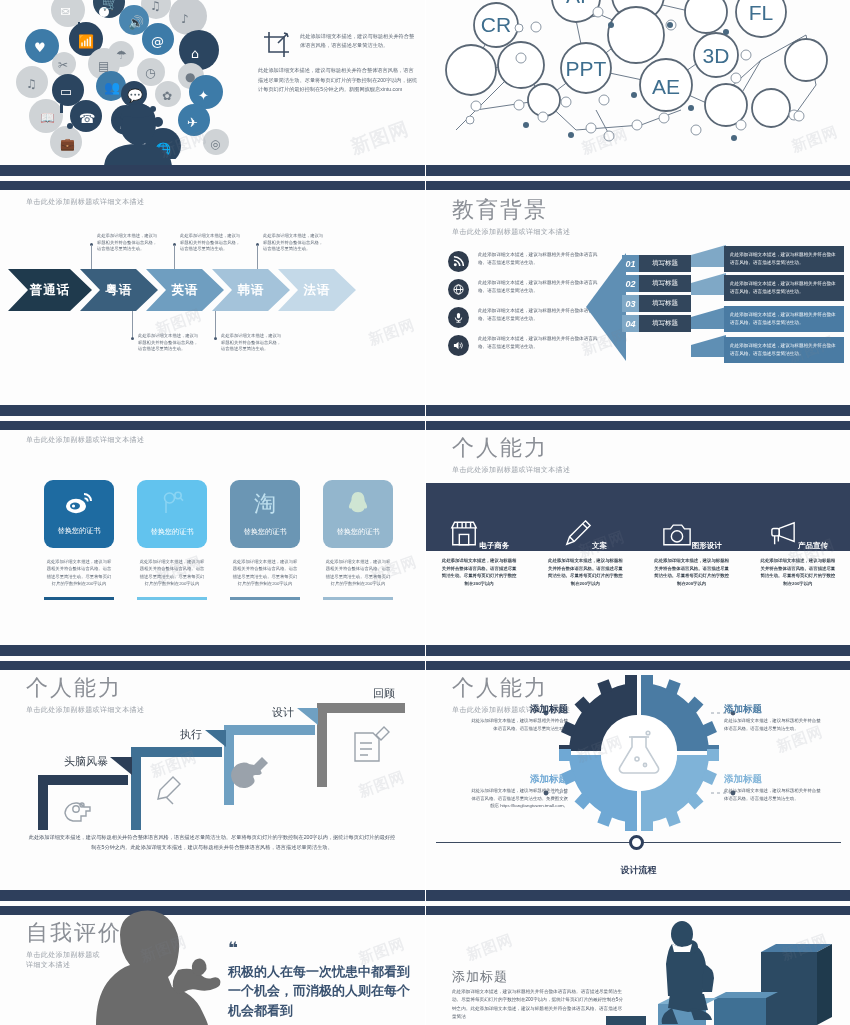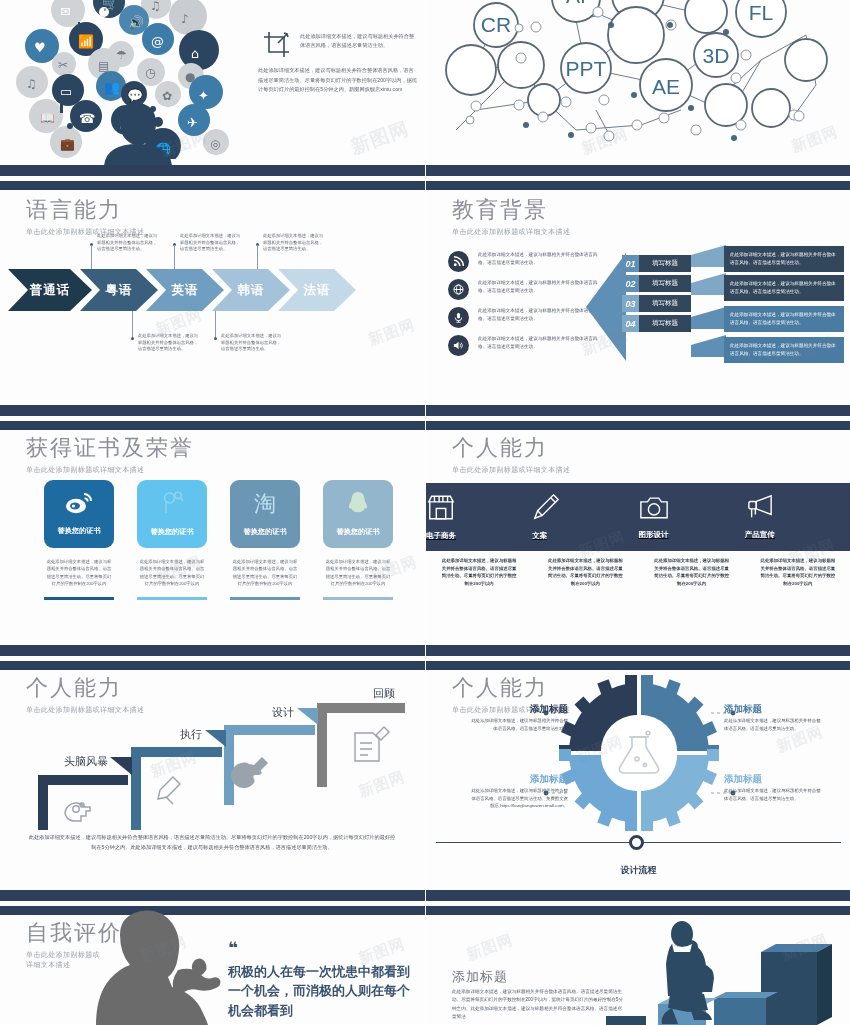--- a/index.html
+++ b/index.html
@@ -50,27 +50,27 @@
   .chev { position:absolute; left:160px; top:88px; width:40px; height:108px; background:#5f8fb4; clip-path:polygon(100% 0,100% 100%,0 50%); }
   .nrow { position:absolute; display:flex; align-items:stretch; height:17px; }
   .nrow .num { width:17px; color:#fff; font-size:9px; font-weight:bold; display:flex; align-items:center; justify-content:center; font-style:italic; }
   .nrow .lb { width:52px; color:#fff; font-size:6.5px; display:flex; align-items:center; justify-content:center; background:#32465c; }
   .dbox { position:absolute; width:120px; color:#fff; font-size:4.6px; line-height:1.7; padding:5px 6px; }
 
   
   .certs { position:absolute; left:44px; top:75px; display:flex; gap:23px; }
   .cert { width:70px; }
   .cert .sq { width:70px; height:68px; border-radius:9px; display:flex; flex-direction:column; align-items:center; justify-content:center; }
-  .cert .sq .lbl { color:#fff; font-size:7.2px; font-weight:bold; margin-top:8px; }
+  .cert .sq .lbl { color:#fff; font-size:7.2px; font-weight:normal; margin-top:8px; }
   .cert .bd { margin-top:10px; font-size:4.3px; line-height:1.7; color:#5b6572; text-align:center; padding:0 2px; }
   .cert .ul { height:3px; margin-top:10px; }
 
   
   .abar { position:absolute; left:0; top:78px; width:425px; height:68px; background:#33415c; display:flex; }
-  .ab { flex:1; display:flex; flex-direction:column; align-items:flex-start; justify-content:center;text-decoration:underline; }
+  .ab { flex:1; display:flex; align-items:flex-end; justify-content:center; }
   .ab .lbl { color:#fff; font-size:7.5px; font-weight:bold; margin-top:6px; }
   .abtxt { position:absolute; top:152px; left:0; width:425px; display:flex; }
   .abtxt div { flex:1; font-size:4.4px; line-height:1.75; color:#3d4752; font-weight:bold; text-align:center; padding:0 14px; }
 
   
   .stair { position:absolute; left:0; top:40px; width:425px; height:145px; }
   .stxt { position:absolute; left:28px; top:188px; width:368px; font-size:5.2px; line-height:1.85; color:#4a5462; text-align:center; }
 
   
   .gbox { position:absolute; left:0; top:30px; width:425px; height:160px; }
@@ -269,21 +269,20 @@
     <div class="wmark" style="left:155px;top:132px;font-size:15px;">新图网</div>
     <div class="wmark" style="left:365px;top:130px;font-size:15px;">新图网</div>
   </div>
 
   <div class="panel">
     <div class="bands">
         <div class="band"></div>
         <div class="band thin"></div>
       </div>
     <div class="hdr" style="top:30px;">
-      <div class="t">语言能力</div>
       <div class="s">单击此处添加副标题或详细文本描述</div>
     </div>
 
     <div class="lcap" style="left:97px;top:68px;">此处添加详细文本描述，建议与标题相关并符合整体语言风格，语言描述尽量简洁生动。</div>
     <div class="lcap" style="left:180px;top:68px;">此处添加详细文本描述，建议与标题相关并符合整体语言风格，语言描述尽量简洁生动。</div>
     <div class="lcap" style="left:263px;top:68px;">此处添加详细文本描述，建议与标题相关并符合整体语言风格，语言描述尽量简洁生动。</div>
     <div class="ldot" style="left:90px;top:78px;"></div>
     <div class="ldot" style="left:173px;top:78px;"></div>
     <div class="ldot" style="left:256px;top:78px;"></div>
     <div class="lstem" style="left:91px;top:80px;height:28px;"></div>
@@ -419,21 +418,20 @@
     <div class="wmark" style="left:155px;top:168px;font-size:15px;">新图网</div>
     <div class="wmark" style="left:362px;top:175px;font-size:15px;">新图网</div>
   </div>
 
   <div class="panel">
     <div class="bands">
         <div class="band"></div>
         <div class="band thin"></div>
       </div>
     <div class="hdr" style="top:28px;">
-      <div class="t">获得证书及荣誉</div>
       <div class="s">单击此处添加副标题或详细文本描述</div>
     </div>
     <div class="certs">
 
       <div class="cert">
         <div class="sq" style="background:#1e6ba1;">
           <span>
             <svg width="28" height="22" viewBox="0 0 28 22" fill="#fff">
               <ellipse cx="11" cy="14" rx="10" ry="7.2"></ellipse>
               <ellipse cx="10" cy="14" rx="5" ry="3.4" fill="#1e6ba1"></ellipse>

